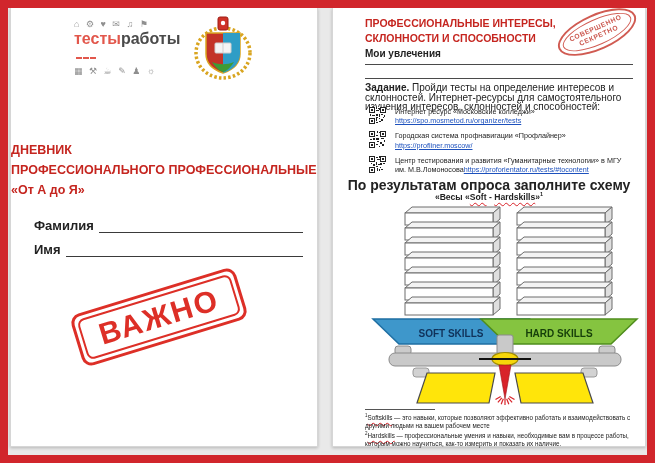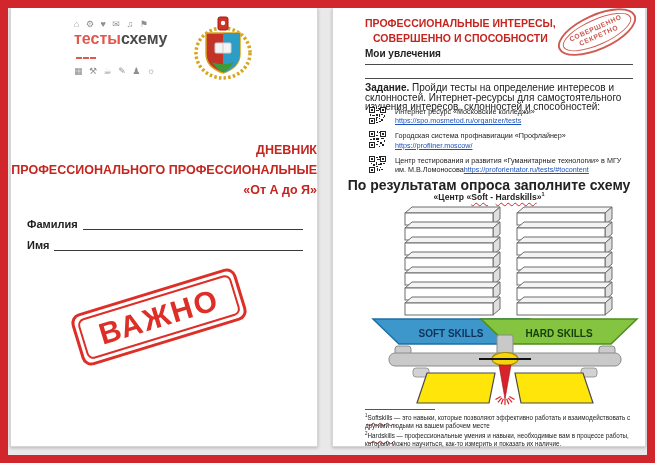--- a/index.html
+++ b/index.html
@@ -9,31 +9,31 @@
   .page-right{left:324px;width:314px;}
 
   
   .logo-row{position:absolute;top:8px;left:0;width:100%;display:flex;justify-content:center;align-items:center;gap:14px;}
   .logo{width:104px;text-align:left;}
   .logo-icons{font-size:9px;color:#8f8f8f;letter-spacing:2px;line-height:11px;white-space:nowrap;}
   .logo-brand{font-size:16px;font-weight:bold;line-height:18px;}
   .logo-brand .red{color:#e2574c;}
   .logo-brand .dark{color:#4a4a4a;}
   .logo-dashes{display:inline-block;width:20px;border-bottom:2px dashed #e2574c;margin-left:2px;vertical-align:3px;}
-  .cover-title{position:absolute;top:132px;left:0;width:100%;text-align:right;color:#c5251f;font-weight:bold;font-size:12.5px;line-height:20px;}
+  .cover-title{position:absolute;top:132px;left:0;width:100%;text-align:left;color:#c5251f;font-weight:bold;font-size:12.5px;line-height:20px;}
   .fields{position:absolute;top:210px;left:16px;right:14px;}
   .field-row{display:flex;align-items:flex-end;margin-bottom:9px;}
-  .field-label{font-size:11px;font-weight:bold;color:#222;margin-right:5px;white-space:nowrap;}
+  .field-label{font-size:13px;font-weight:bold;color:#222;margin-right:5px;white-space:nowrap;margin-left:7px;}
   .field-line{flex:1;border-bottom:1.4px solid #3a3a3a;height:10px;}
   .stamp-vazhno{position:absolute;top:282px;left:62px;transform:rotate(-17deg);border:3px solid #dd2f27;border-radius:10px;padding:3px;}
   .stamp-vazhno-inner{border:2px solid #dd2f27;border-radius:7px;padding:2px 16px;}
   .stamp-vazhno-text{font-size:30px;font-weight:900;color:#dd2f27;letter-spacing:2px;}
 
   
-  .rp-header{position:absolute;top:8px;left:32px;color:#c5251f;font-weight:bold;font-size:10.5px;line-height:14.5px;text-align:center;}
+  .rp-header{position:absolute;top:8px;left:32px;color:#c5251f;font-weight:bold;font-size:10.5px;line-height:14.5px;}
   .stamp-secret{position:absolute;top:6px;right:6px;transform:rotate(-24deg);border:2px solid #cc4a40;border-radius:50%;padding:3px;opacity:.9;}
   .stamp-secret-inner{border:1px solid #cc4a40;border-radius:50%;padding:4px 8px;text-align:center;}
   .stamp-secret-inner div{font-size:6.8px;font-weight:bold;color:#c5443a;letter-spacing:.6px;line-height:8px;}
   .hobbies{position:absolute;top:40px;left:32px;font-size:10px;font-weight:bold;color:#222;}
   .rule{position:absolute;left:32px;right:12px;border-bottom:1px solid #4a4a4a;}
   .task{position:absolute;top:75px;left:32px;right:10px;font-size:10px;line-height:9.6px;color:#222;}
   .task b{font-weight:bold;}
   .resources{position:absolute;top:99px;left:36px;right:14px;}
   .res-row{display:flex;gap:9px;margin-bottom:6px;align-items:flex-start;}
   .qr{width:17px;height:17px;flex:0 0 17px;}
@@ -51,21 +51,21 @@
 </head>
 <body>
 
 <div class="frame">
 
   <div class="page page-left">
 
     <div class="logo-row">
       <div class="logo">
         <div class="logo-icons">⌂ ⚙ ♥ ✉ ♫ ⚑</div>
-        <div class="logo-brand"><span class="red">тесты</span><span class="dark">схему</span><span class="logo-dashes"></span></div>
+        <div class="logo-brand"><span class="red">тесты</span><span class="dark">работы</span><span class="logo-dashes"></span></div>
         <div class="logo-icons">▦ ⚒ ☕ ✎ ♟ ☼</div>
       </div>
       <svg width="62" height="64" viewBox="0 0 62 64">
         <ellipse cx="31" cy="37" rx="27" ry="25" fill="none" stroke="#d9a520" stroke-width="3.5" stroke-dasharray="2.5 2.2"></ellipse>
         <rect x="26" y="1" width="10" height="13" rx="2" fill="#cf3227" stroke="#9e1d14"></rect>
         <circle cx="31" cy="7" r="2.2" fill="#fff"></circle>
         <path d="M14 17 h34 v21 c0 10 -8 16 -17 19 c-9 -3 -17 -9 -17 -19 z" fill="#c33327" stroke="#d9a520" stroke-width="1.5"></path>
         <path d="M31 17 h17 v21 c0 10 -8 16 -17 19 z" fill="#2e9dc6"></path>
         <path d="M20 46 c3 5 7 9 11 10 c4 -1 8 -5 11 -10 c-7 3 -15 3 -22 0 z" fill="#3f9b35"></path>
         <rect x="23" y="27" width="16" height="10" rx="1" fill="#f4f4f4" stroke="#cfcfcf"></rect>
@@ -94,21 +94,21 @@
       <div class="stamp-vazhno-inner">
         <span class="stamp-vazhno-text">ВАЖНО</span>
       </div>
     </div>
   </div>
 
   <div class="page page-right">
 
     <div class="rp-header">
       <div>ПРОФЕССИОНАЛЬНЫЕ ИНТЕРЕСЫ,</div>
-      <div>СОВЕРШЕННО И СПОСОБНОСТИ</div>
+      <div>СКЛОННОСТИ И СПОСОБНОСТИ</div>
     </div>
 
     <div class="stamp-secret">
       <div class="stamp-secret-inner">
         <div>СОВЕРШЕННО</div>
         <div>СЕКРЕТНО</div>
       </div>
     </div>
 
     <div class="hobbies">Мои увлечения</div>
@@ -165,21 +165,21 @@
           <rect x="0" y="14" width="7" height="7" fill="#222"></rect>
             <rect x="1" y="15" width="5" height="5" fill="#fff"></rect>
             <rect x="2" y="16" width="3" height="3" fill="#222"></rect>
           <path fill="#222" d="M9 1h2v2h-2z M12 0h1v2h-1z M10 4h3v1h-3z M2 9h2v1h-2z M5 10h2v2h-2z M9 8h1v3h-1z M11 10h2v1h-2z M14 9h2v2h-2z M17 9h3v1h-3z M18 12h1v2h-1z M9 12h2v2h-2z M13 13h2v2h-2z M10 15h1v3h-1z M15 16h2v1h-2z M17 18h3v1h-3z M12 16h1v2h-1z"></path>
         </svg>
         <div class="res-text"><span>Центр тестирования и развития «Гуманитарные технологии» в МГУ им. М.В.Ломоносова</span><a class="res-link">https://proforientator.ru/tests/#tocontent</a></div>
       </div>
     </div>
 
     <div class="scheme-intro">По результатам опроса заполните схему</div>
-    <div class="scheme-title"><span>«Центр «</span><span class="wavy">Soft</span><span> - </span><span class="wavy">Hardskills</span><span>»</span><sup>1</sup></div>
+    <div class="scheme-title"><span>«Весы «</span><span class="wavy">Soft</span><span> - </span><span class="wavy">Hardskills</span><span>»</span><sup>1</sup></div>
 
     <div class="scale-wrap">
       <svg width="276" height="207" viewBox="0 0 272 207">
         <defs>
           <g id="brick">
             <polygon points="0,6 7,0 95,0 88,6" fill="#f3f3f3" stroke="#6d6d6d" stroke-width="1"></polygon>
             <polygon points="88,6 95,0 95,12 88,18" fill="#dfdfdf" stroke="#6d6d6d" stroke-width="1"></polygon>
             <rect x="0" y="6" width="88" height="12" fill="#ffffff" stroke="#6d6d6d" stroke-width="1"></rect>
           </g>
         </defs>

